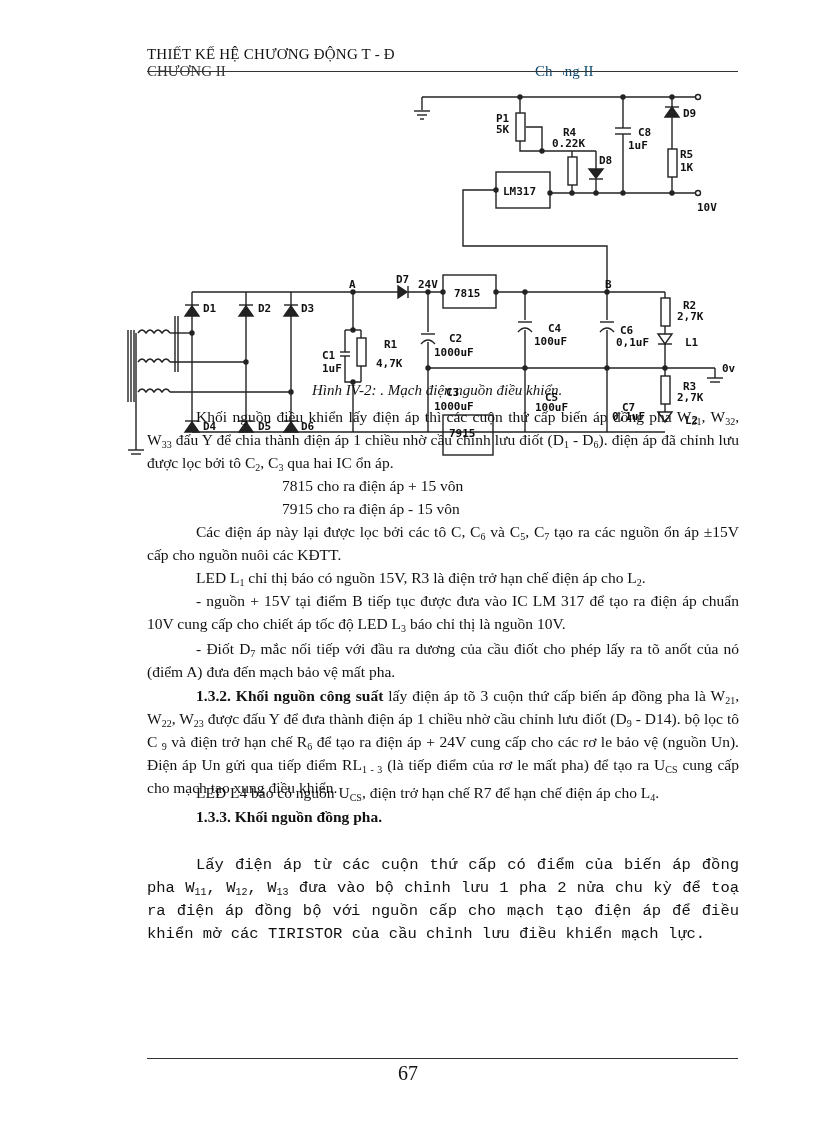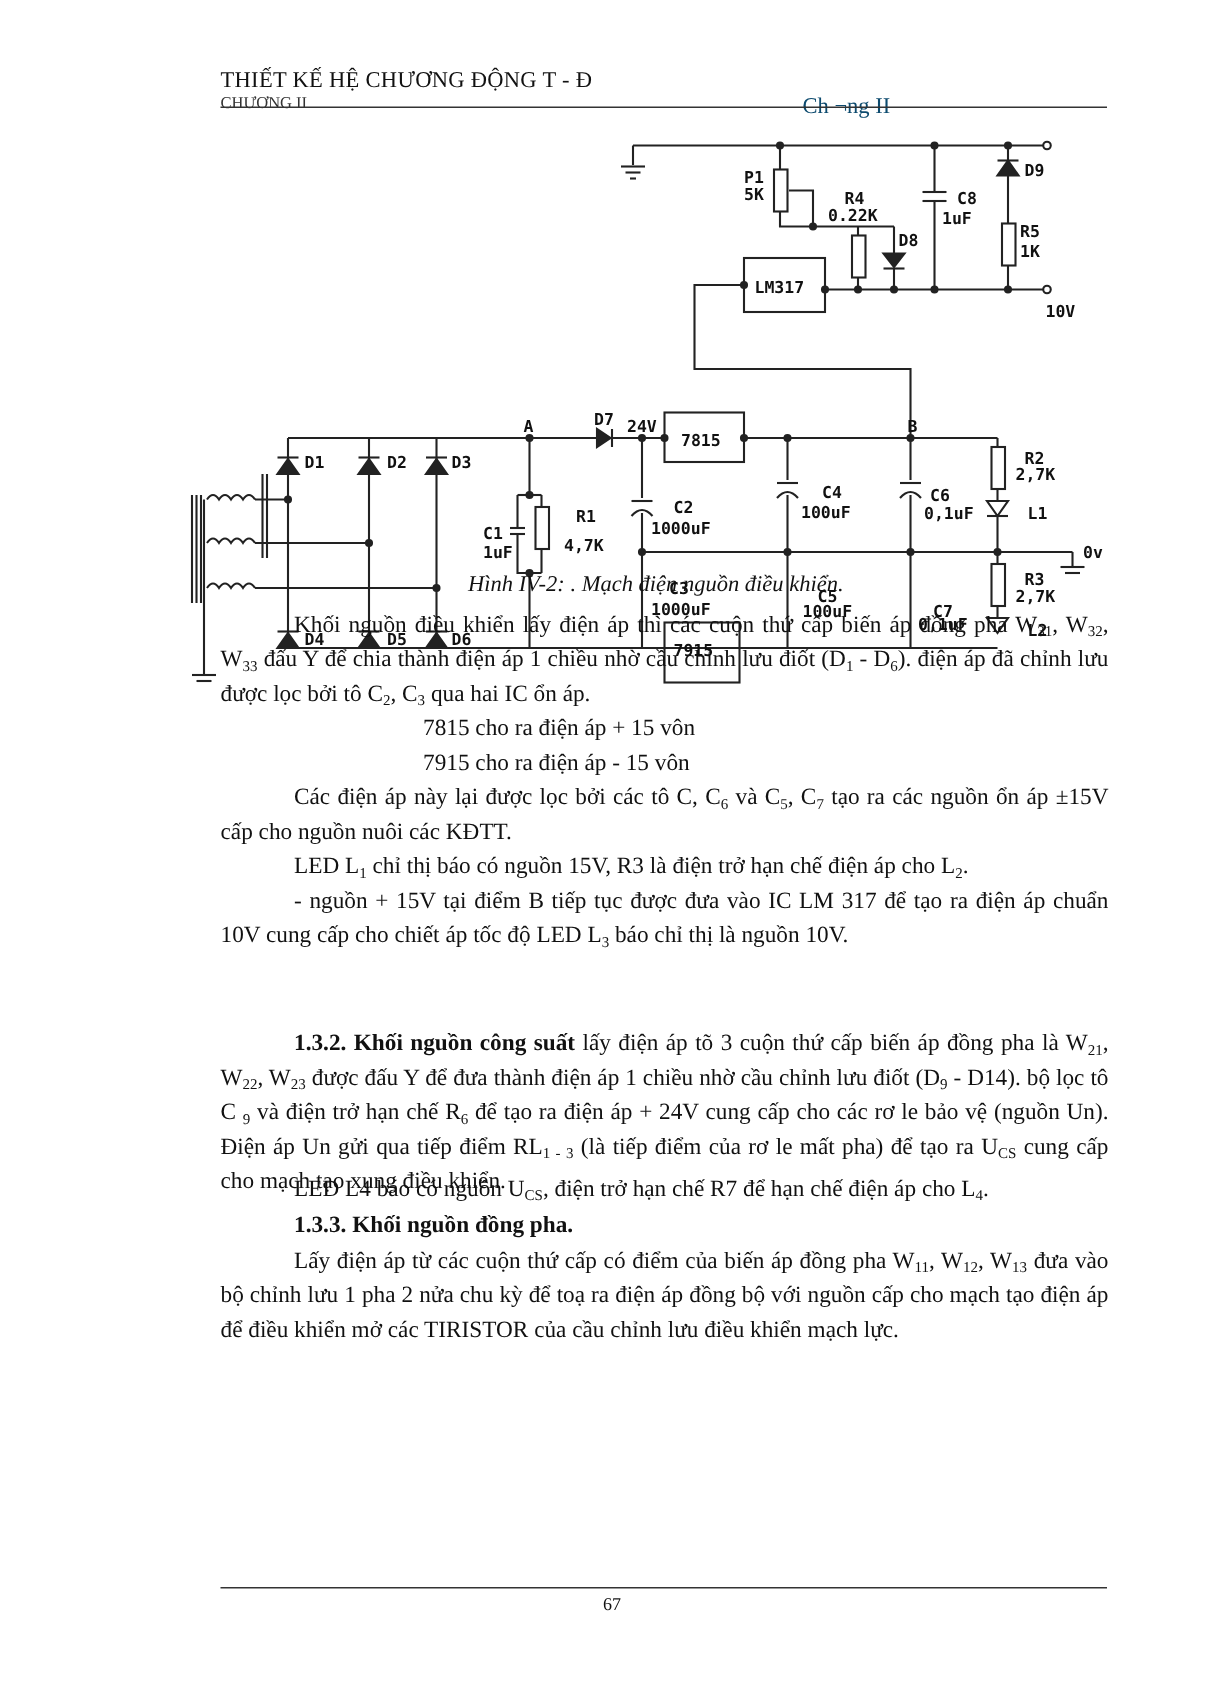--- a/index.html
+++ b/index.html
@@ -1,31 +1,31 @@
 <!DOCTYPE html>
 <html><head>
 <meta charset="utf-8">
 <style>
   html, body { margin: 0; padding: 0; background: #ffffff; }
   body { width: 816px; height: 1123px; position: relative; overflow: hidden;
          font-family: "Liberation Serif", serif; color: #111; }
   .page { position: absolute; left: 0; top: 0; width: 816px; height: 1123px; }
   .hdr-title { position: absolute; left: 147px; top: 46px; font-size: 15px; letter-spacing: 0.2px; }
-  .hdr-chapter { position: absolute; left: 147px; top: 63px; font-size: 11px; color: #333; }
+  .hdr-chapter { position: absolute; left: 147px; top: 63px; font-size: 15px; color: #333; }
   .hdr-chapter-r { position: absolute; left: 535px; top: 63px; font-size: 15px; color: #0c4a6e; }
   .hdr-rule { position: absolute; left: 147px; top: 71px; width: 591px; height: 0; border-top: 1.5px solid #333; }
   svg.circuit { position: absolute; left: 0; top: 0; }
   .cap { position: absolute; left: 312px; top: 382px; font-size: 15px; font-style: italic; }
   .text { position: absolute; font-size: 15.5px; line-height: 23px; }
   .para { position: absolute; left: 147px; width: 592px; font-size: 15.5px; line-height: 23px; text-align: justify; }
   .indent { text-indent: 49px; }
   sub { font-size: 10px; vertical-align: -3px; line-height: 0; }
   b { font-weight: bold; }
   .foot-rule { position: absolute; left: 147px; top: 1058px; width: 591px; border-top: 1.5px solid #333; }
-  .pagenum { position: absolute; left: 0; width: 816px; top: 1062px; text-align: center; font-size: 12px; }
+  .pagenum { position: absolute; left: 0; width: 816px; top: 1062px; text-align: center; font-size: 20px; }
   .lbl { font-family: "DejaVu Sans Mono", monospace; font-weight: bold; font-size: 11px; fill: #111; }
 </style>
 </head>
 <body>
 
 <div class="page">
 
   <div class="hdr-title">THIẾT KẾ HỆ CHƯƠNG ĐỘNG T - Đ</div>
   <div class="hdr-chapter">CHƯƠNG II</div>
   <div class="hdr-chapter-r">Ch ¬ng II</div>
@@ -252,24 +252,25 @@
 
   <div class="text" style="left:282px; top:474px;text-align:center;">7815 cho ra điện áp + 15 vôn</div>
   <div class="text" style="left:282px; top:497px;">7915 cho ra điện áp  - 15 vôn</div>
 
   <div class="para indent" style="top:520px;"><span>Các điện áp này lại được lọc bởi các tô C, C</span><sub>6</sub><span> và C</span><sub>5</sub><span>, C</span><sub>7</sub><span> tạo ra các nguồn ổn áp ±15V cấp cho nguồn nuôi các KĐTT.</span></div>
 
   <div class="para indent" style="top:566px;"><span>LED L</span><sub>1</sub><span> chỉ thị báo có nguồn 15V, R3 là điện trở hạn chế điện áp cho L</span><sub>2</sub><span>.</span></div>
 
   <div class="para indent" style="top:589px;"><span>- nguồn  + 15V tại điểm B tiếp tục được đưa vào IC LM 317 để tạo ra điện áp chuẩn 10V cung cấp cho chiết áp tốc độ LED L</span><sub>3</sub><span> báo chỉ thị là nguồn 10V.</span></div>
 
+  <div class="para indent" style="top:637px;"><span>- Điốt D</span><sub>7</sub><span> mắc nối tiếp với đầu ra dương của cầu điốt cho phép lấy ra tõ anốt của nó (điểm A) đưa đến mạch bảo vệ mất pha.</span></div>
 
   <div class="para indent" style="top:684px;"><b>1.3.2. Khối nguồn công suất</b><span>  lấy điện áp tõ 3 cuộn thứ cấp biến áp đồng pha là W</span><sub>21</sub><span>, W</span><sub>22</sub><span>, W</span><sub>23</sub><span> được đấu Y để đưa thành điện áp 1 chiều nhờ cầu chỉnh lưu điốt (D</span><sub>9</sub><span> - D14). bộ lọc tô C  </span><sub>9</sub><span> và điện trở hạn chế R</span><sub>6</sub><span> để tạo ra điện áp  + 24V cung cấp cho các rơ le bảo vệ (nguồn Un). Điện áp Un gửi qua tiếp điểm RL</span><sub>1 - 3</sub><span> (là tiếp điểm của rơ le mất pha) để tạo ra U</span><sub>CS</sub><span> cung cấp cho mạch tạo xung điều khiển.</span></div>
 
   <div class="para indent" style="top:781px;"><span>LED L4 báo có nguồn U</span><sub>CS</sub><span>, điện trở hạn chế R7 để hạn chế điện áp cho L</span><sub>4</sub><span>.</span></div>
 
   <div class="para indent" style="top:805px; font-weight:bold;">1.3.3. Khối nguồn đồng pha.</div>
 
-  <div class="para indent" style="top:829px;"><span>Lấy điện áp từ các cuộn thứ cấp có điểm của biến áp đồng pha W</span><sub>11</sub><span>, W</span><sub>12</sub><span>, W</span><sub>13</sub><span> đưa vào bộ chỉnh lưu 1 pha 2 nửa chu kỳ để toạ ra điện áp đồng bộ với nguồn cấp cho mạch tạo điện áp để điều khiển mở các TIRISTOR   của cầu chỉnh lưu điều khiển mạch lực.</span></div>
+  <div class="para indent" style="top:854px;font-family:Liberation Mono, monospace;"><span>Lấy điện áp từ các cuộn thứ cấp có điểm của biến áp đồng pha W</span><sub>11</sub><span>, W</span><sub>12</sub><span>, W</span><sub>13</sub><span> đưa vào bộ chỉnh lưu 1 pha 2 nửa chu kỳ để toạ ra điện áp đồng bộ với nguồn cấp cho mạch tạo điện áp để điều khiển mở các TIRISTOR   của cầu chỉnh lưu điều khiển mạch lực.</span></div>
 
   <div class="foot-rule"></div>
   <div class="pagenum">67</div>
 </div>
 
 </body></html>

